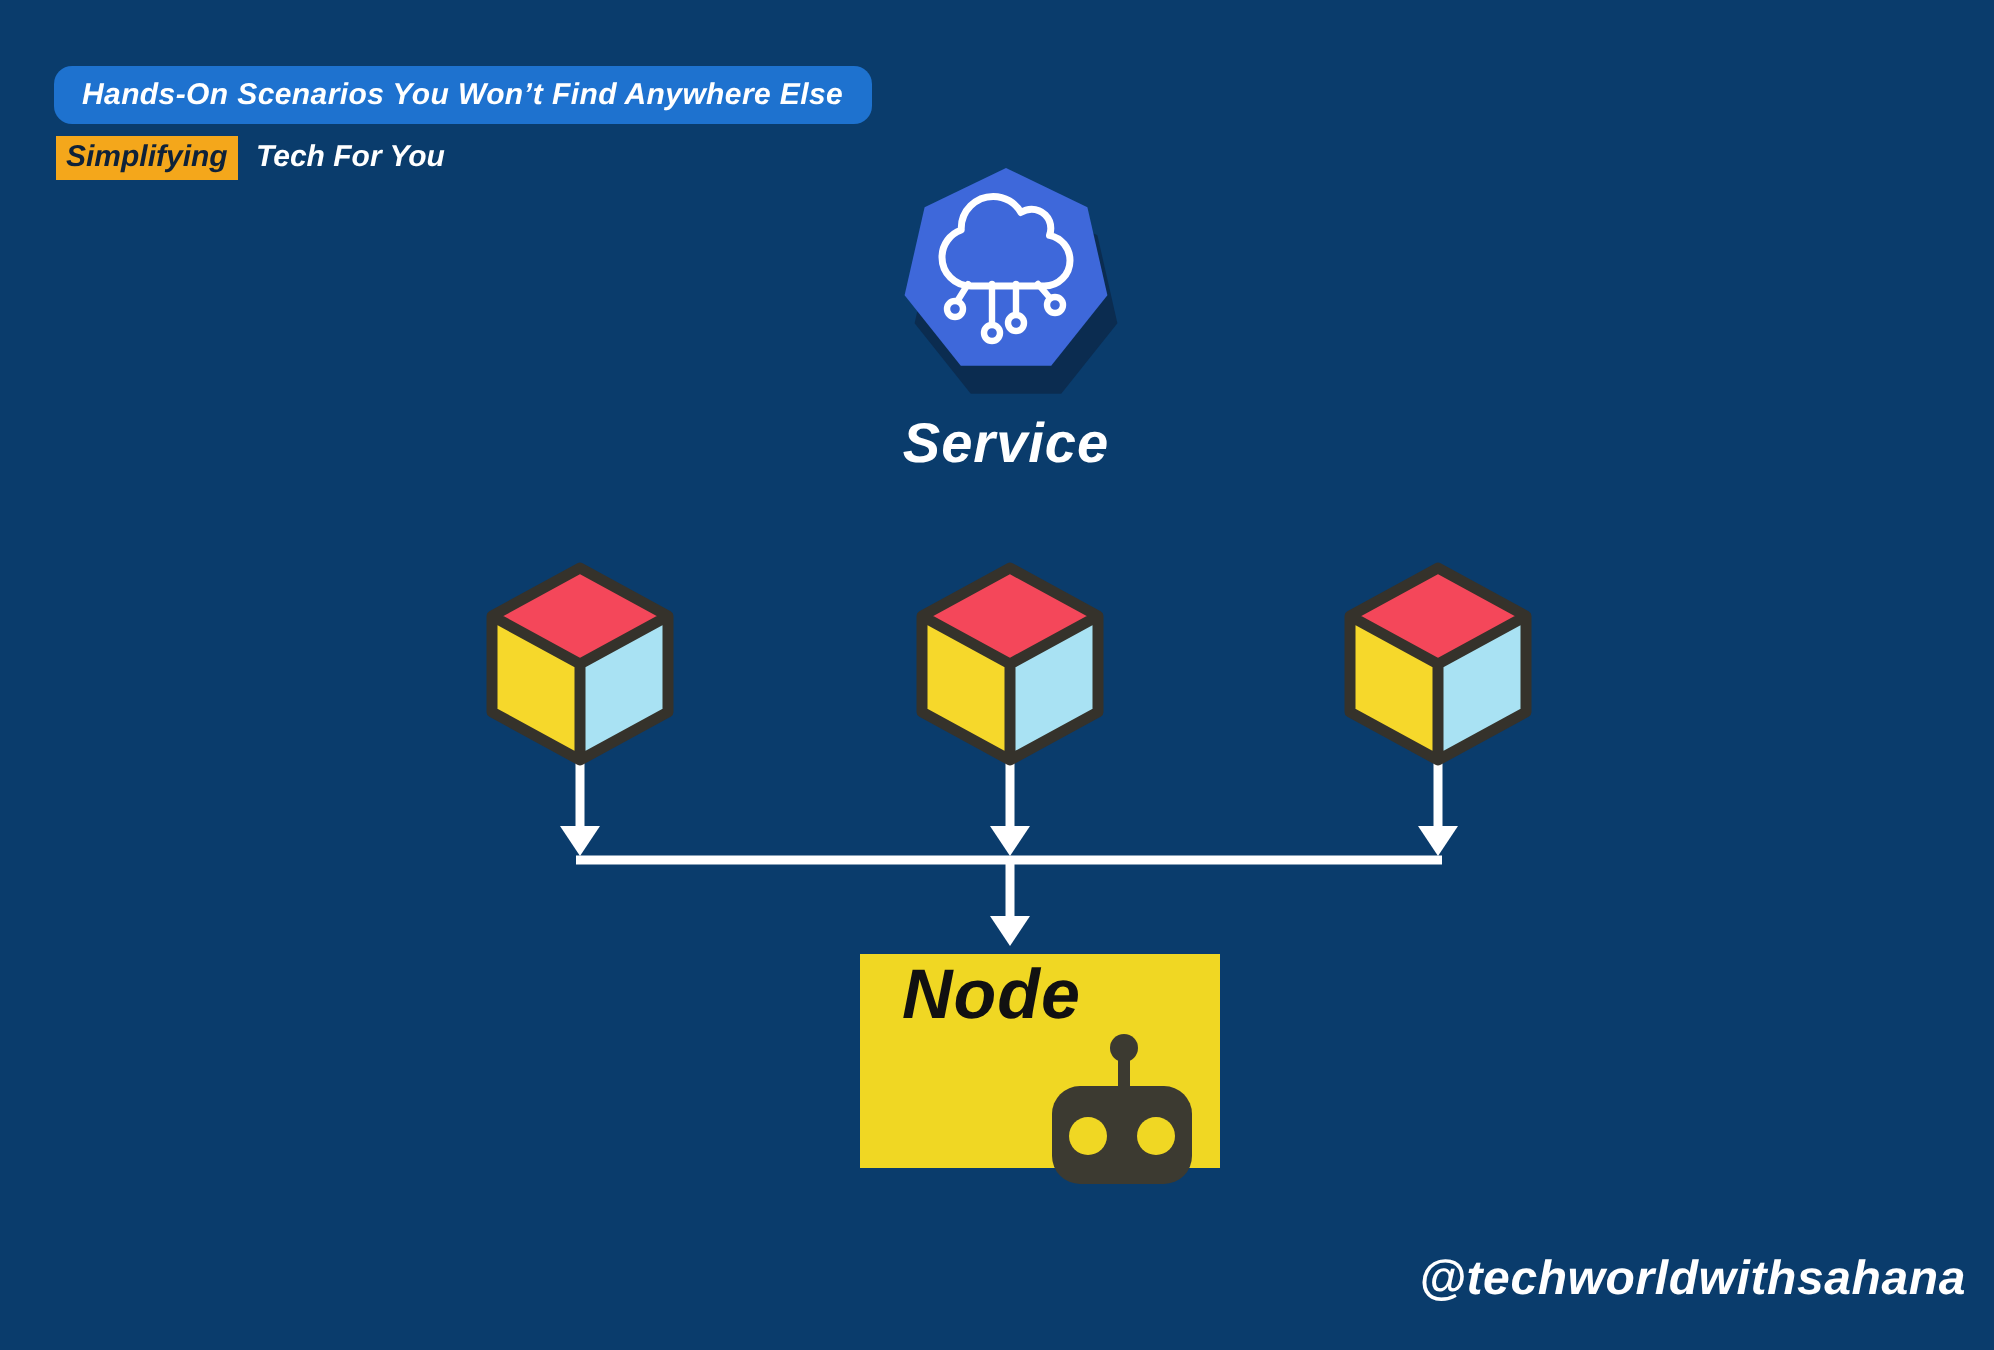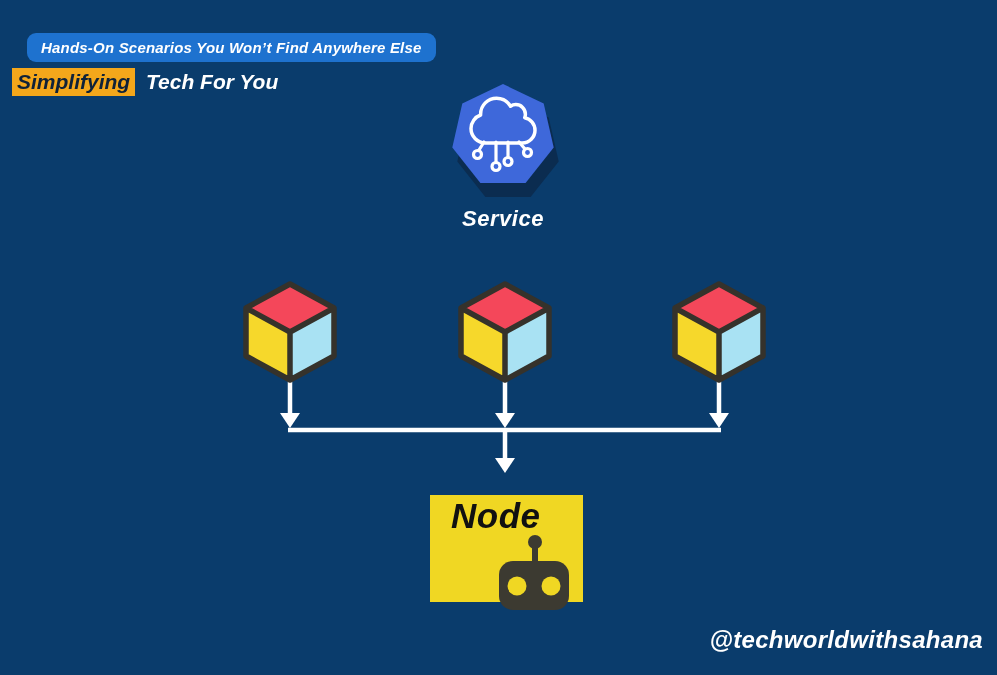--- a/index.html
+++ b/index.html
@@ -15,45 +15,45 @@
   .badge{
     position:absolute;left:27px;top:33px;
     background:#1e72cf;color:#ffffff;
     border-radius:9px;
     padding:6px 14px;
     font-size:15px;font-weight:bold;
     letter-spacing:.2px;
     white-space:nowrap;
   }
   .tagline{
-    position:absolute;left:12px;top:70px;
-    font-size:21px;font-weight:bold;
+    position:absolute;left:28px;top:70px;
+    font-size:15px;font-weight:bold;
     white-space:nowrap;
   }
   .tagline .hl{
     background:#f4a71b;color:#0f2239;
     padding:2px 5px 3px 5px;
   }
   .tagline .rest{color:#ffffff;margin-left:5px;}
 
   
   .service-svg{position:absolute;left:408px;top:78px;}
   .service-label{
     position:absolute;left:408px;top:206px;width:190px;
     text-align:center;color:#ffffff;
-    font-size:22px;font-weight:bold;letter-spacing:.5px;
+    font-size:28px;font-weight:bold;letter-spacing:.5px;
   }
 
   
   .diagram-svg{position:absolute;left:0;top:0;}
 
   
   .node-box{
-    position:absolute;left:430px;top:495px;
-    width:153px;height:107px;
+    position:absolute;left:430px;top:477px;
+    width:180px;height:107px;
     background:#f0d723;
   }
   .node-label{
     position:absolute;left:21px;top:1px;
     color:#111111;font-size:35px;font-weight:bold;
     letter-spacing:.5px;
   }
   .robot-svg{position:absolute;right:12px;bottom:-8px;}
 
   

